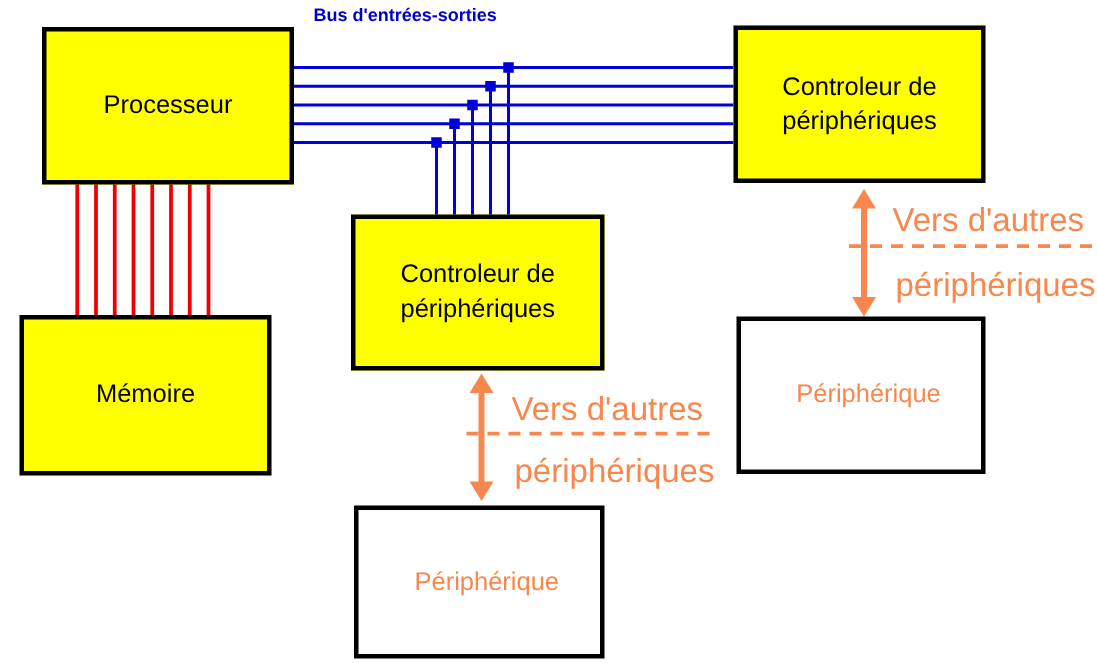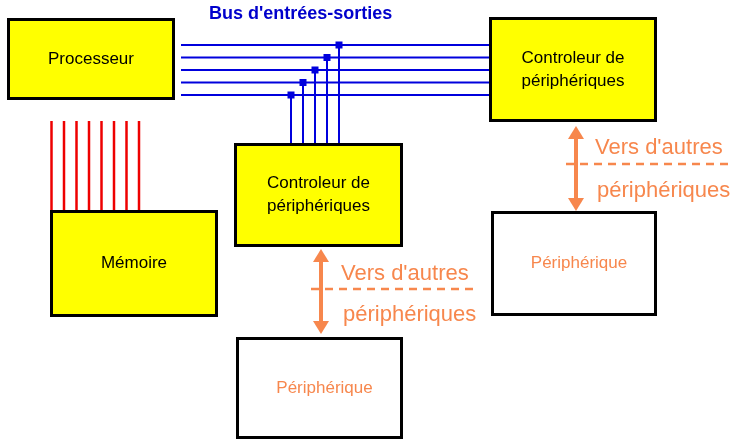--- a/index.html
+++ b/index.html
@@ -26,30 +26,30 @@
     box-sizing:border-box;
     border:3px solid var(--box-border);
     display:flex;align-items:center;justify-content:center;
     text-align:center;
     font-size:17px;line-height:1.35;
     color:var(--text-black);
     padding:0 14px;
   }
   .box.yellow{background:var(--box-fill);}
   .box.white{background:var(--peripheral-fill);color:var(--orange);padding-left:24px;}
-  #box-processor{left:7px;top:18px;width:168px;height:82px;}
-  #box-memory{left:13px;top:210px;width:168px;height:107px;margin-left:37px;}
+  #box-processor{left:28px;top:18px;width:168px;height:105px;}
+  #box-memory{left:13px;top:210px;width:168px;height:107px;}
   #box-controller-center{left:234px;top:143px;width:169px;height:104px;}
   #box-controller-right{left:489px;top:17px;width:168px;height:105px;}
   #box-peripheral-right{left:491px;top:211px;width:166px;height:105px;}
   #box-peripheral-bottom{left:236px;top:337px;width:167px;height:102px;}
   .bus-title{
     position:absolute;left:209px;top:3px;
     color:var(--label-blue);
-    font-size:18px;font-weight:bold;
+    font-size:12px;font-weight:bold;
     white-space:nowrap;
   }
   .link-label{
     position:absolute;
     color:var(--orange);
     font-size:22px;
     white-space:nowrap;
   }
   #lbl-center-top{left:341px;top:260px;}
   #lbl-center-bottom{left:343px;top:301px;}

